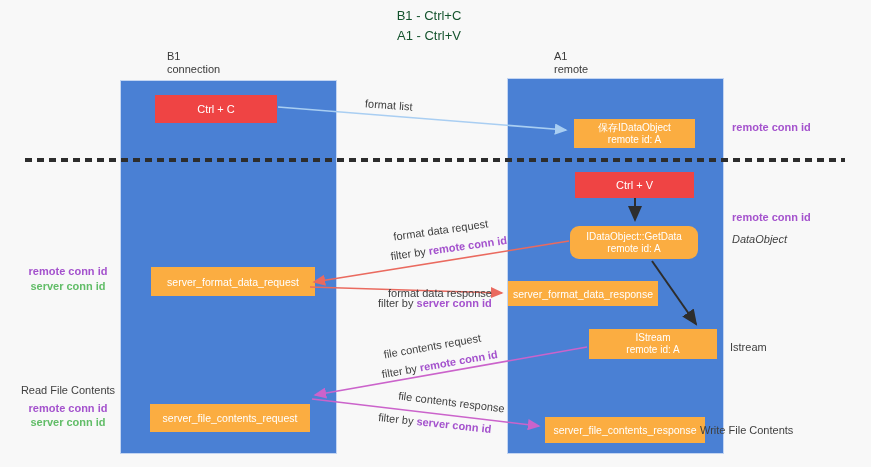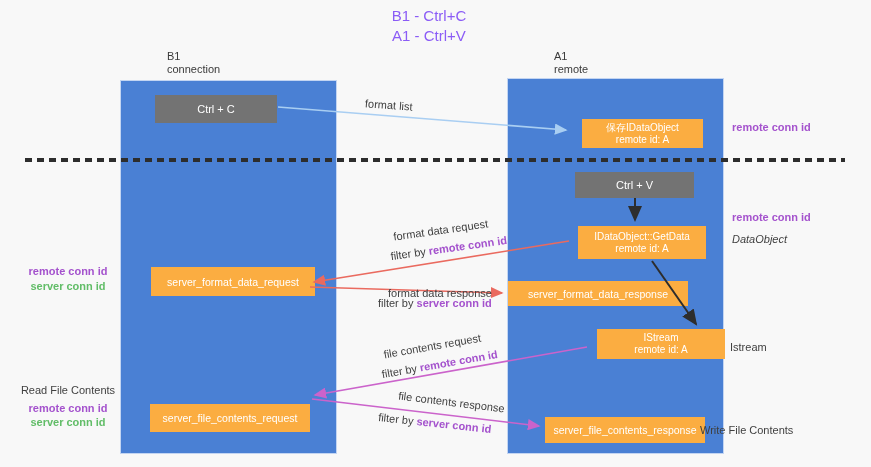--- a/index.html
+++ b/index.html
@@ -1,25 +1,25 @@
 <!DOCTYPE html>
 <html><head>
 <meta charset="utf-8">
 <style>
   html,body{margin:0;padding:0;background:#f8f8f8;font-family:"Liberation Sans",sans-serif;}
   .canvas{position:relative;width:871px;height:467px;background:#f8f8f8;overflow:hidden;color:#3f3f3f;}
   .abs{position:absolute;}
-  .title-block{left:329px;top:6px;width:200px;text-align:center;font-size:15px;line-height:20px;color:#8b5cf6;}
+  .title-block{left:329px;top:6px;width:200px;text-align:center;font-size:13px;line-height:20px;color:#14532d;}
   .lane-rect{background:#4a80d4;border:1px solid #c3d5f2;}
   .lane-header{text-align:left;font-size:11px;line-height:13px;color:#3a3a3a;}
   .node{box-sizing:border-box;color:#ffffff;text-align:center;display:flex;flex-direction:column;justify-content:center;z-index:4;}
   .node.orange{background:#fbad41;}
-  .node.green{background:#737373;}
+  .node.green{background:#ef4444;}
   .one-line{font-size:10.5px;}
-  .two-line{font-size:10px;line-height:12px;margin-left:8px;}
+  .two-line{font-size:10px;line-height:12px;}
   .dashed-line{height:4px;background:repeating-linear-gradient(90deg,#2d2d2d 0 7px,transparent 7px 12px);z-index:3;}
   svg.arrows{left:0;top:0;z-index:5;pointer-events:none;}
   .flow-label{font-size:11px;color:#3f3f3f;white-space:nowrap;z-index:6;}
   .conn{font-weight:bold;}
   .purple{color:#a452cd;}
   .greentxt{color:#62bd68;}
   .side-label{font-size:11px;white-space:nowrap;z-index:6;}
   .side-bold{font-weight:bold;}
   .left-col{width:120px;text-align:center;}
 </style>
@@ -53,30 +53,30 @@
 
   <div class="abs node orange two-line" style="left:574px;top:119px;width:121px;height:29px;">
     <div>保存IDataObject</div>
     <div>remote id: A</div>
   </div>
 
   <div class="abs node green one-line" style="left:575px;top:172px;width:119px;height:26px;font-size:11px;">
     <div>Ctrl + V</div>
   </div>
 
-  <div class="abs node orange two-line" style="left:570px;top:226px;width:128px;height:33px;">
+  <div class="abs node orange two-line" style="left:570px;top:226px;width:128px;height:33px;border-radius:9px;">
     <div>IDataObject::GetData</div>
     <div>remote id: A</div>
   </div>
 
   <div class="abs node orange one-line" style="left:151px;top:267px;width:164px;height:29px;">
     <div>server_format_data_request</div>
   </div>
 
-  <div class="abs node orange one-line" style="left:508px;top:281px;width:180px;height:25px;">
+  <div class="abs node orange one-line" style="left:508px;top:281px;width:150px;height:25px;">
     <div>server_format_data_response</div>
   </div>
 
   <div class="abs node orange two-line" style="left:589px;top:329px;width:128px;height:30px;">
     <div>IStream</div>
     <div>remote id: A</div>
   </div>
 
   <div class="abs node orange one-line" style="left:150px;top:404px;width:160px;height:28px;">
     <div>server_file_contents_request</div>

